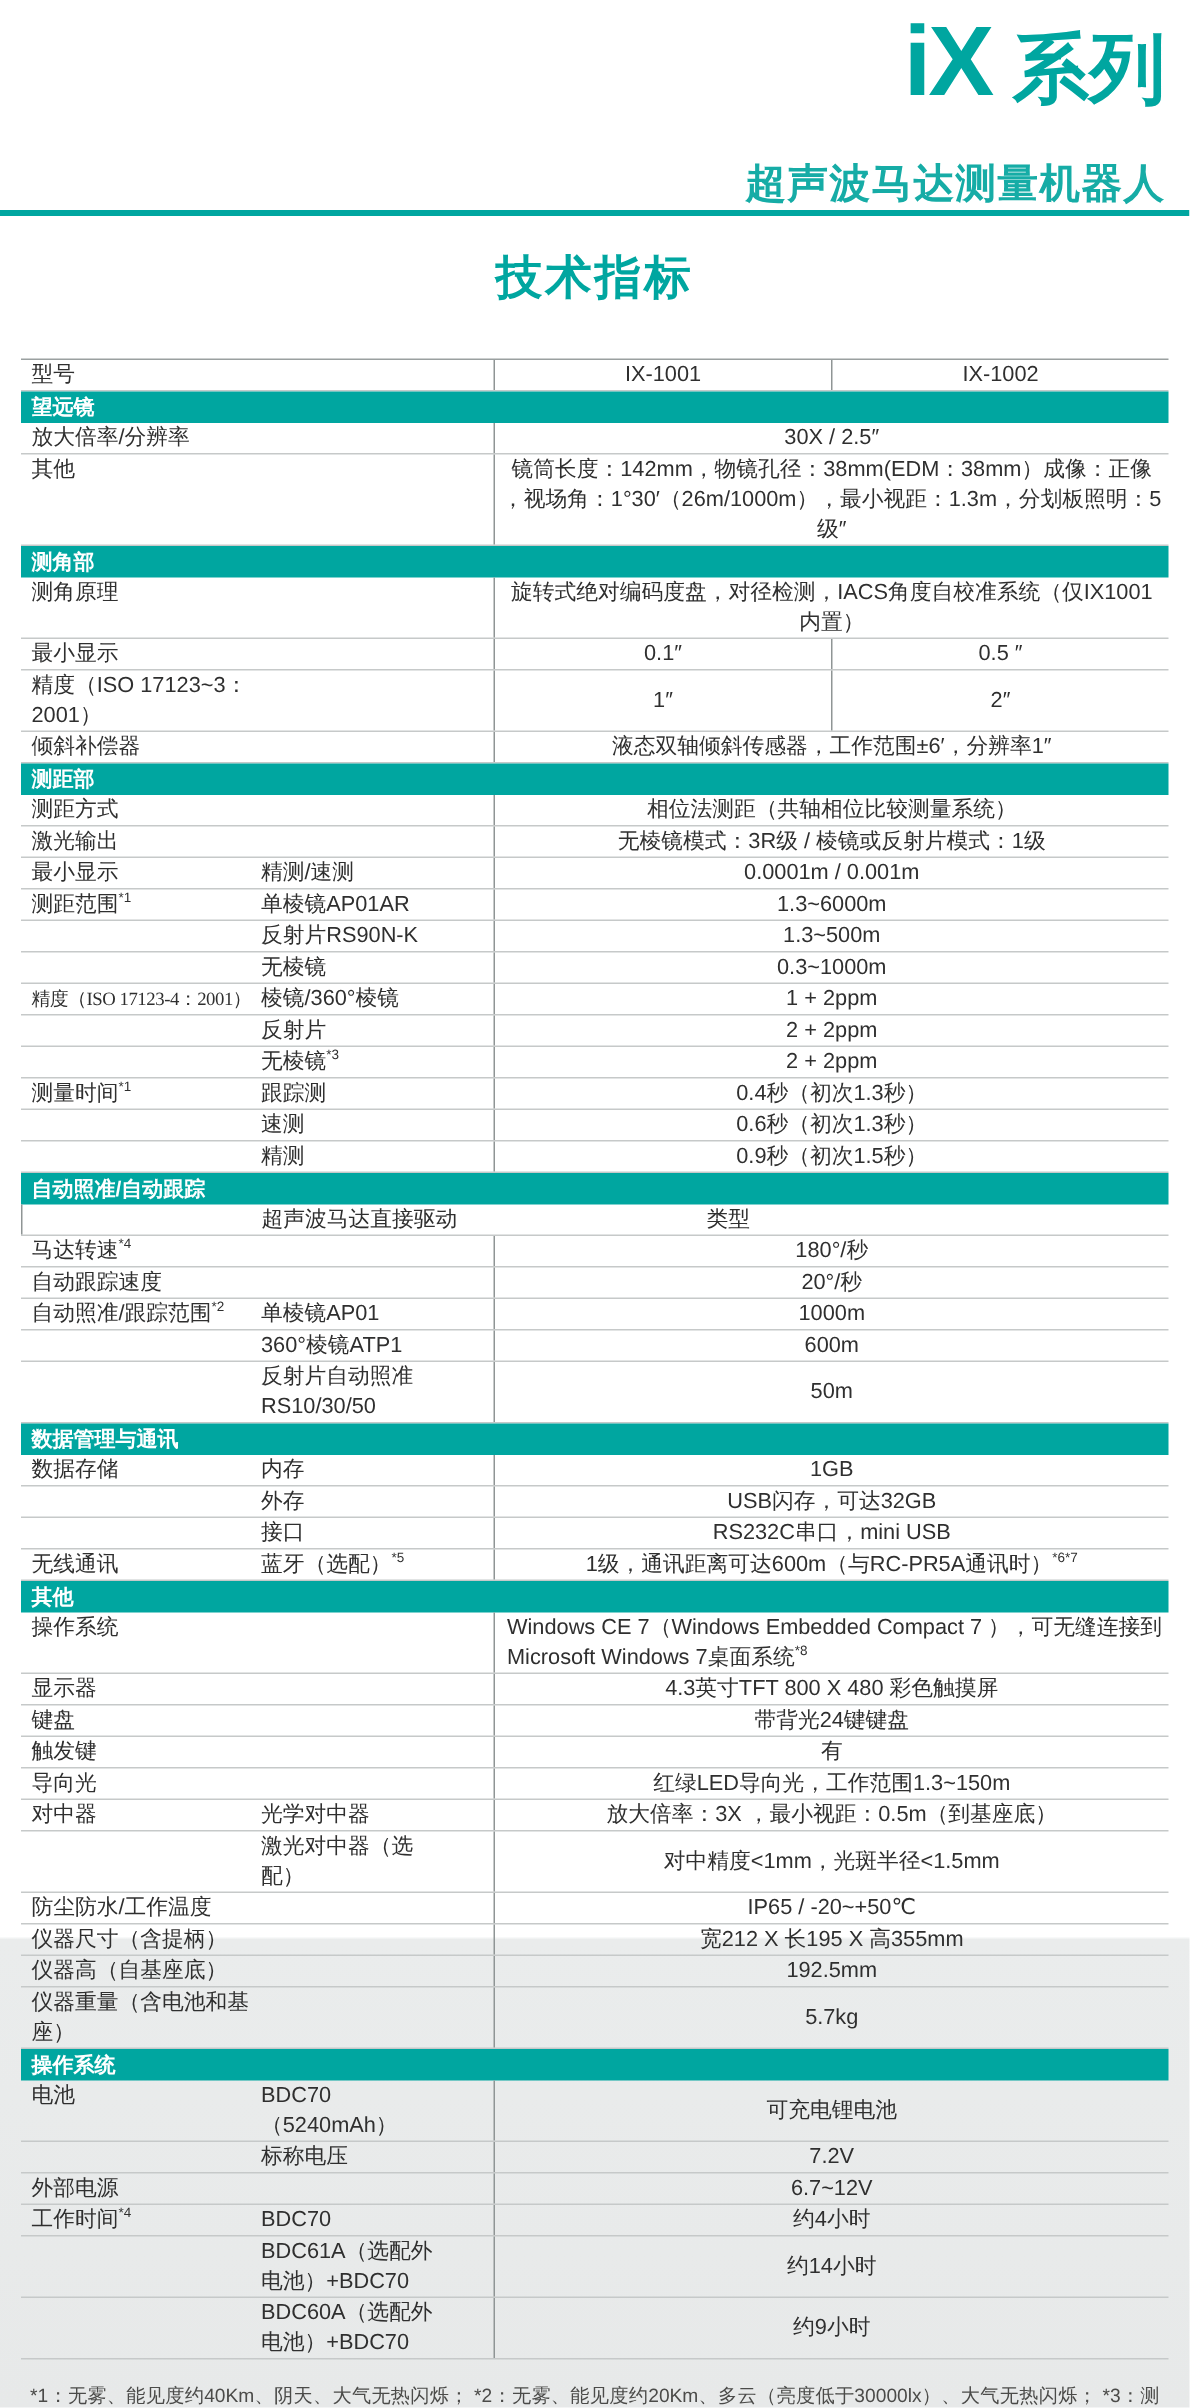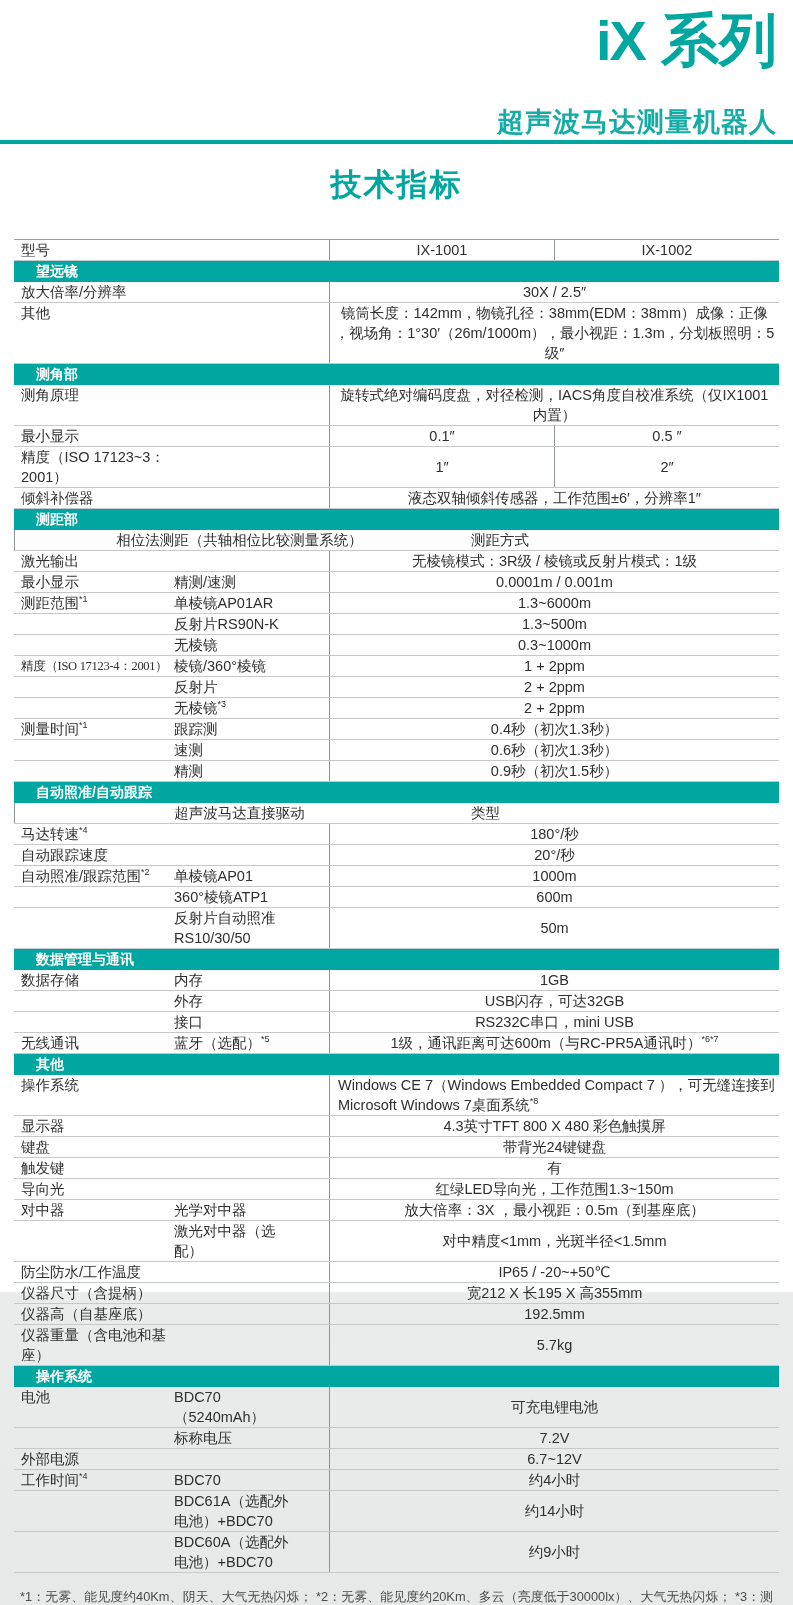--- a/index.html
+++ b/index.html
@@ -6,30 +6,30 @@
   body{
     width:793px;height:1605px;overflow:hidden;
     font-family:"Liberation Sans","DejaVu Sans",sans-serif;
     color:#2f2f2f;background:#fff;
   }
   .page{position:relative;width:793px;height:1605px;overflow:hidden;
     background:linear-gradient(180deg,#ffffff 0px,#ffffff 1291px,#eaecec 1293px,#e7e9e9 1605px);}
   
   .brand{position:relative;height:140px;}
   .logo-line{position:absolute;right:16px;top:2px;text-align:right;color:#00a6a0;white-space:nowrap;}
-  .logo-ix{font-size:56px;font-weight:bold;letter-spacing:-2px;}
-  .logo-series{font-size:58px;font-weight:bold;}
+  .logo-ix{font-size:66px;font-weight:bold;letter-spacing:-2px;}
+  .logo-series{font-size:51px;font-weight:bold;}
   .subtitle{position:absolute;right:16px;top:104px;font-size:27px;font-weight:bold;color:#16aca6;letter-spacing:1px;}
   .rule{height:4px;background:#00a6a0;}
   
   .title{margin:20px 0 0;text-align:center;font-size:31px;font-weight:bold;color:#00a6a0;letter-spacing:2px;}
   
   .table{margin:33px 14px 0 14px;border-top:1px solid #9aa0a0;font-size:14.5px;}
   .sec{background:#00a6a0;color:#ffffff;font-weight:bold;font-size:14px;
-       height:21px;line-height:21px;padding-left:22px;}
+       height:21px;line-height:21px;padding-left:7px;}
   .row{display:flex;border-bottom:1px solid #c6c9c9;min-height:20px;line-height:20px;}
   .labelcell{width:315px;flex:none;display:flex;box-sizing:border-box;padding-left:7px;align-items:flex-start;}
   .lab{width:153px;flex:none;}
   .sub{flex:1;white-space:pre-line;}
   .valuecell{flex:1;border-left:1px solid #8f9595;display:flex;align-items:center;
              justify-content:center;text-align:center;padding:0 4px;}
   .valuecell.split{padding:0;align-items:stretch;justify-content:center;}
   .half{width:50%;display:flex;align-items:center;justify-content:center;}
   .half.second{border-left:1px solid #8f9595;}
   .vleft .valuecell{justify-content:flex-start;text-align:left;padding-left:8px;}
@@ -118,26 +118,26 @@
         <div class="cell labelcell">
           <span class="lab">倾斜补偿器</span>
           <span class="sub"></span>
         </div>
         <div class="cell valuecell">
           <span class="val">液态双轴倾斜传感器，工作范围±6′，分辨率1″</span>
         </div>
       </div>
       <div class="sec"><span class="sec-label">测距部</span></div>
       <div class="row">
+        <div class="cell labelcell">
+          <span class="lab">测距方式</span>
+          <span class="sub"></span>
+        </div>
         <div class="cell valuecell">
           <span class="val">相位法测距（共轴相位比较测量系统）</span>
-        </div>
-        <div class="cell labelcell">
-          <span class="lab">测距方式</span>
-          <span class="sub"></span>
         </div>
       </div>
       <div class="row">
         <div class="cell labelcell">
           <span class="lab">激光输出</span>
           <span class="sub"></span>
         </div>
         <div class="cell valuecell">
           <span class="val">无棱镜模式：3R级 / 棱镜或反射片模式：1级</span>
         </div>

